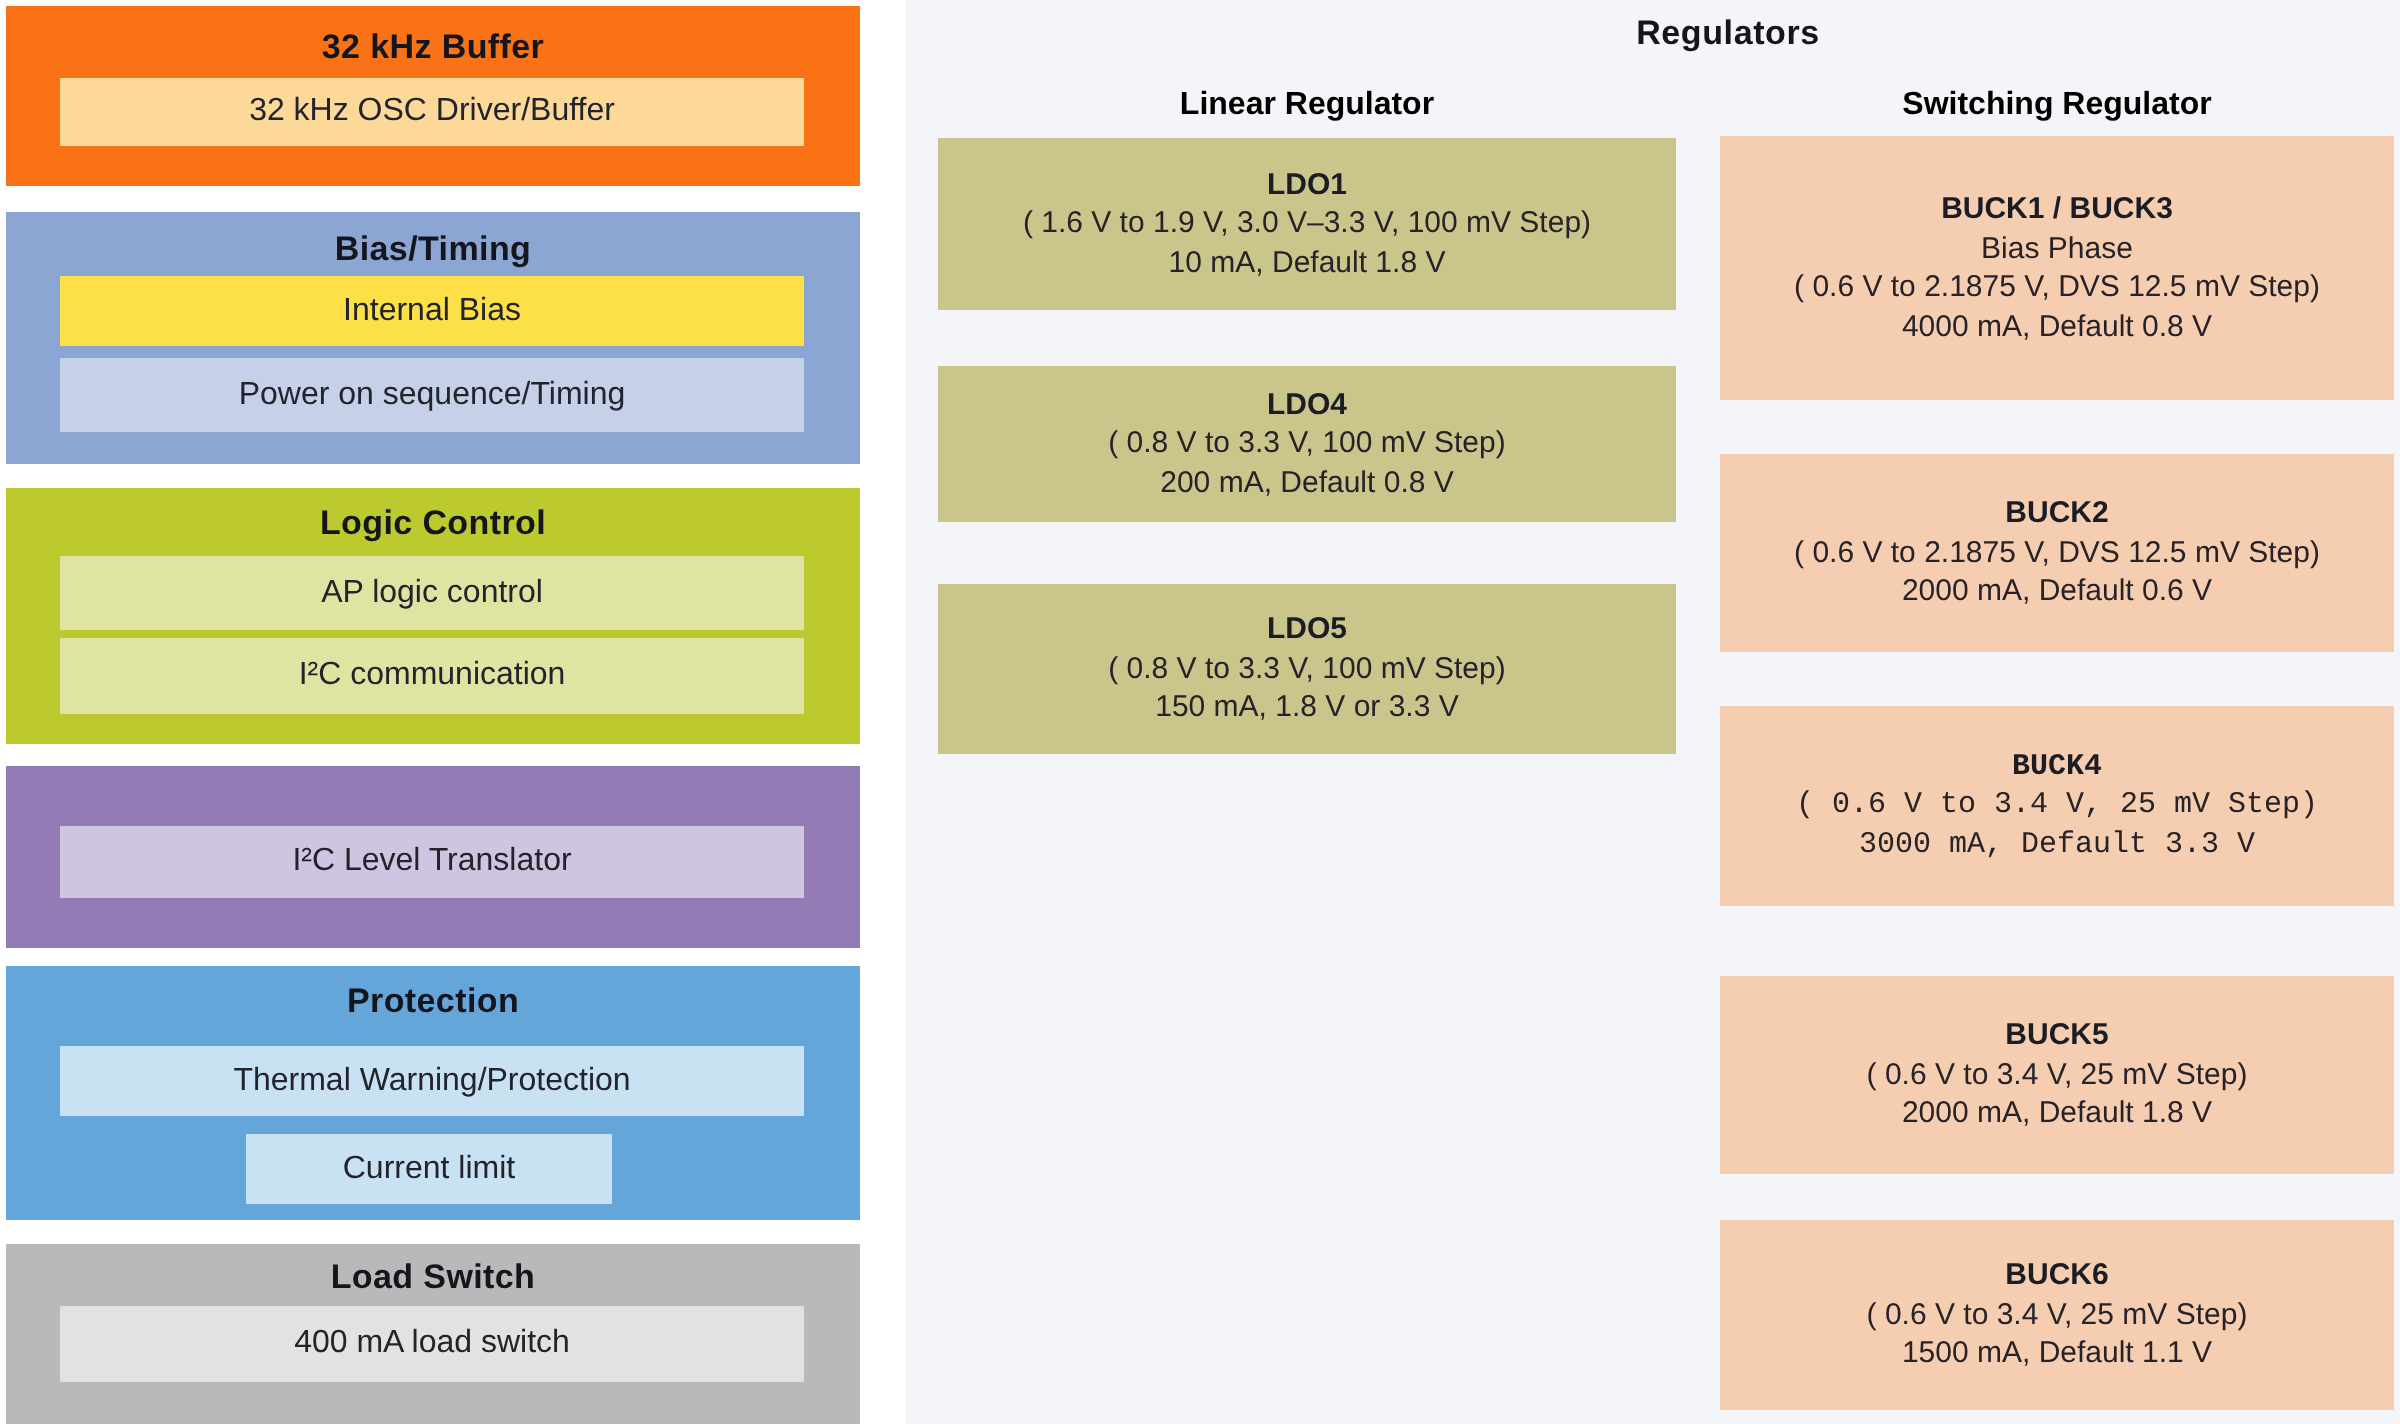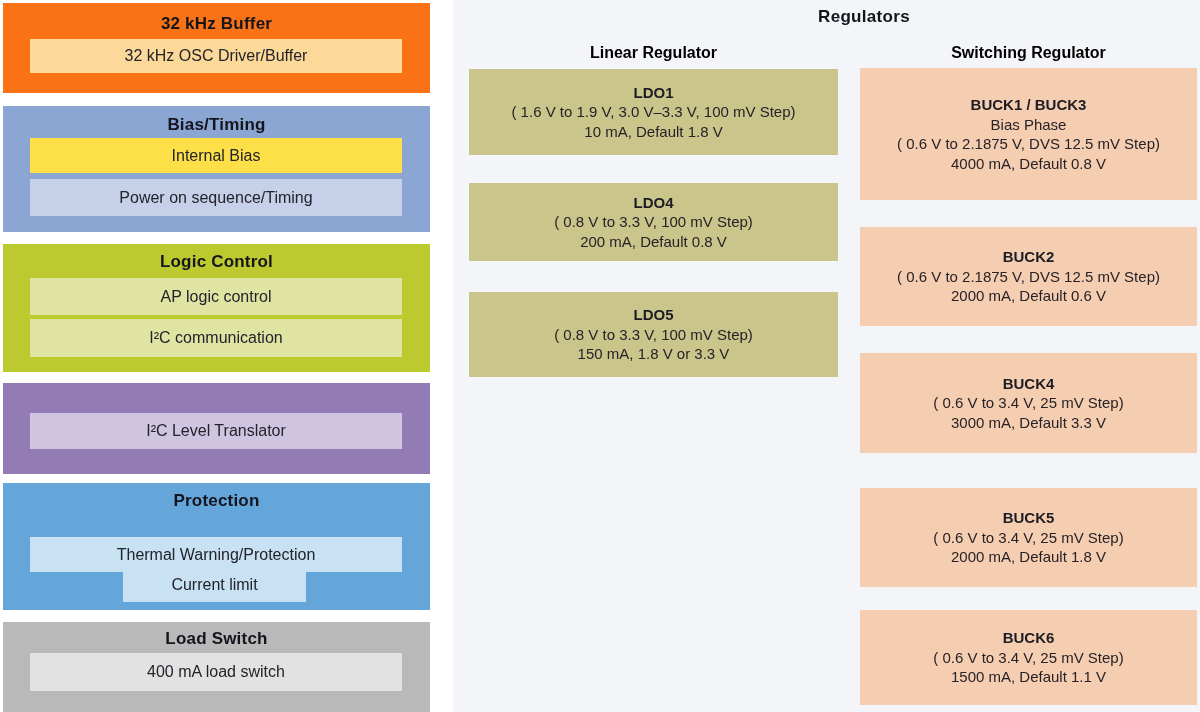--- a/index.html
+++ b/index.html
@@ -38,21 +38,21 @@
   .b3 .t{top:8px;}
   .b3 .i0{top:34px;height:37px;background:#e0e4a2;}
   .b3 .i1{top:75px;height:38px;background:#e0e4a2;}
 
   .b4{top:383px;height:91px;background:#937cb5;}
   .b4 .t{top:8px;}
   .b4 .i0{top:30px;height:36px;background:#cfc5e1;}
 
   .b5{top:483px;height:127px;background:#65a6da;}
   .b5 .t{top:8px;}
-  .b5 .i0{top:54px;height:35px;background:#c8e1f3;}
+  .b5 .i0{top:40px;height:35px;background:#c8e1f3;}
   .b5 .i1{top:84px;height:35px;background:#c8e1f3;left:120px;width:183px;}
 
   .b6{top:622px;height:90px;background:#b9b9b9;}
   .b6 .t{top:7px;}
   .b6 .i0{top:31px;height:38px;background:#e2e2e2;}
 
   
   .reg-title{
     left:714px;top:7px;width:300px;text-align:center;
     font-size:17px;font-weight:bold;color:#15151d;letter-spacing:.3px;
@@ -68,21 +68,21 @@
     align-items:center;justify-content:center;text-align:center;
     font-size:15px;line-height:19.5px;color:#272227;
   }
   .ldo{left:469px;width:369px;background:#c9c58b;}
   .buck{left:860px;width:337px;background:#f5ceb1;}
   .ldo1{top:69px;height:86px;}
   .ldo4{top:183px;height:78px;}
   .ldo5{top:292px;height:85px;}
   .buck1{top:68px;height:132px;}
   .buck2{top:227px;height:99px;}
-  .buck4{top:353px;height:100px;}
+  .buck4{top:353px;height:100px;font-family:Liberation Mono, monospace;}
   .buck5{top:488px;height:99px;}
   .buck6{top:610px;height:95px;}
   .reg-name{font-weight:bold;color:#1c1c24;}
 </style>
 </head>
 <body>
 
 <div>
 
   <div class="abs panel"></div>

